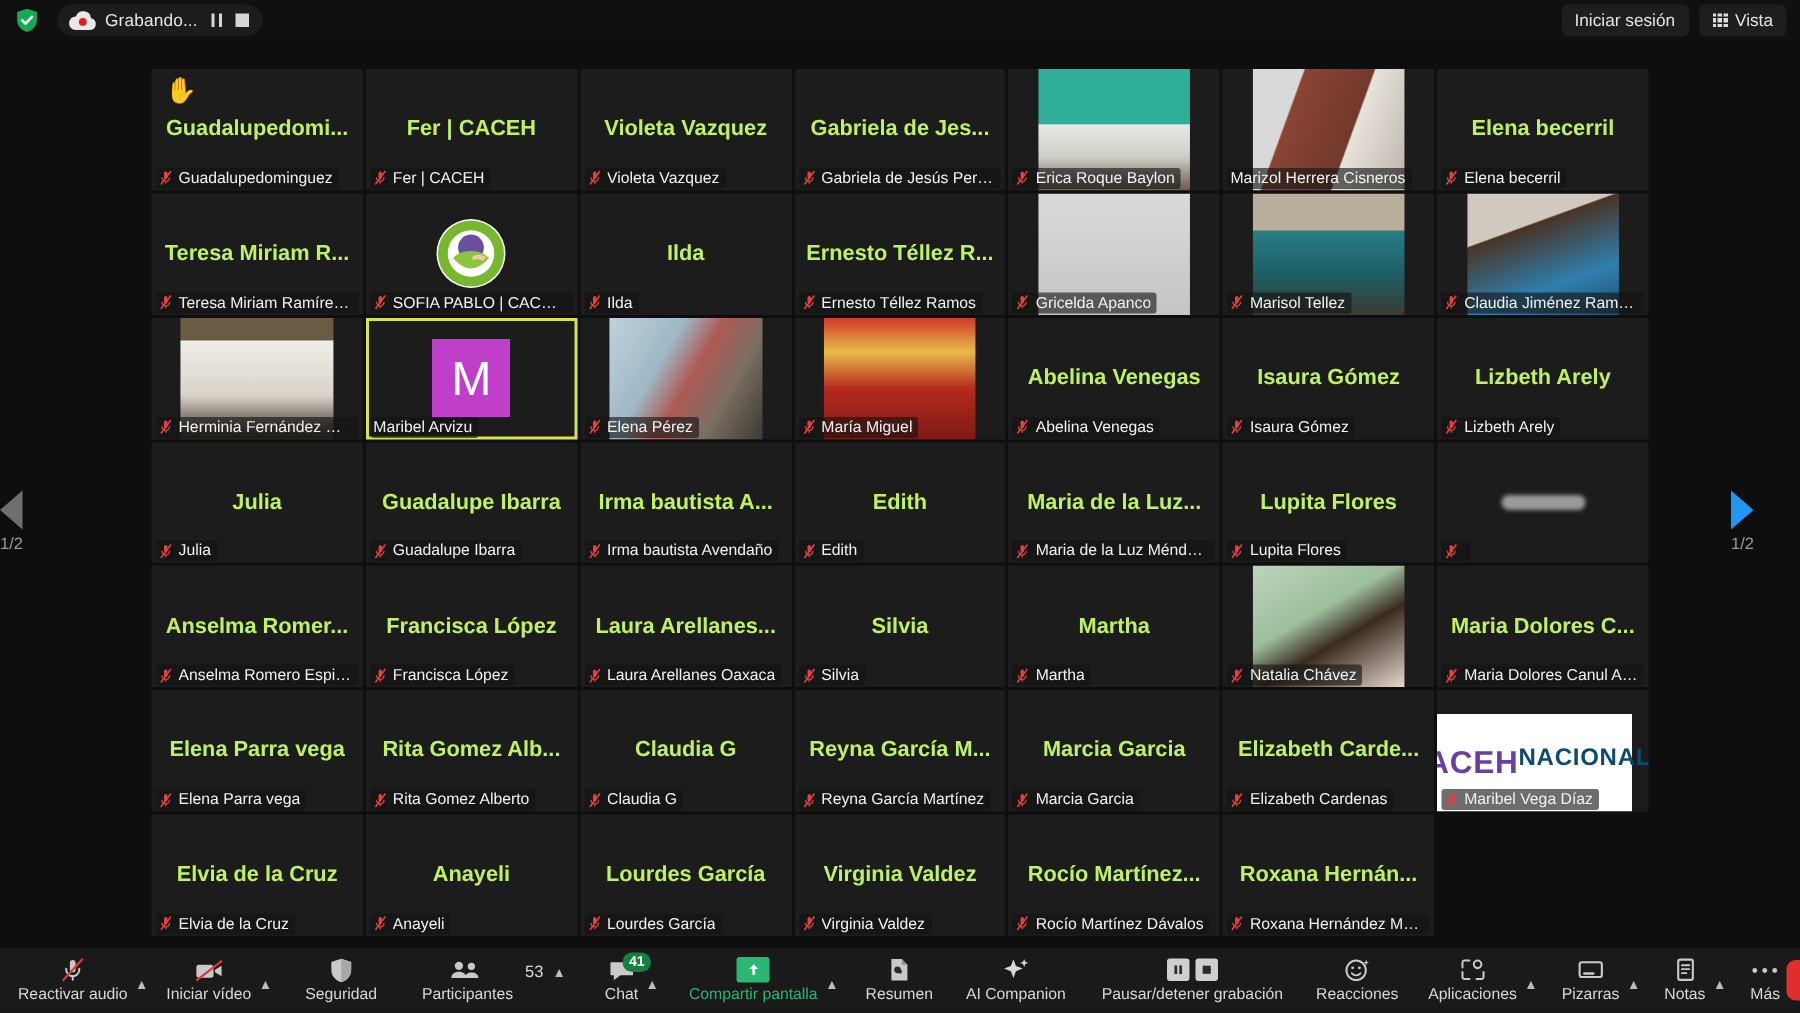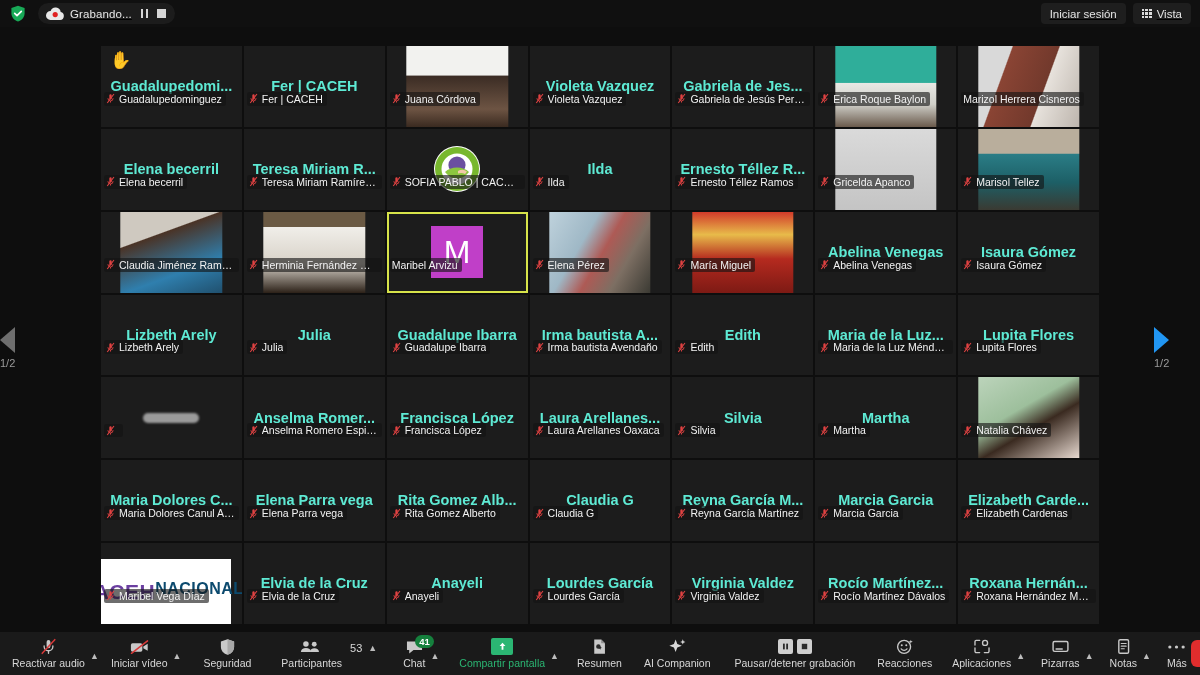--- a/index.html
+++ b/index.html
@@ -8,21 +8,21 @@
     background: #0e0e0e;
     font-family: "Liberation Sans", sans-serif;
     overflow: hidden;
   }
 
   
   .topbar {
     position: absolute; top: 0; left: 0;
     width: 1200px; height: 27px;
     background: #101010;
-    display: flex; align-items: center; text-decoration: underline;
+    display: flex; align-items: center;
   }
   .rec-group {
     display: flex; align-items: center;
     background: #1c1c1c;
     border-radius: 13px;
     height: 21px;
     margin-left: 38px;
     padding: 0 9px 0 7px;
     gap: 7px;
   }
@@ -66,27 +66,27 @@
     gap: 2px;
   }
   .tile {
     position: relative;
     background: #1c1c1c;
     overflow: hidden;
     display: flex; align-items: center; justify-content: center;
   }
   .tile.speaking { outline: 2px solid #d7e34a; outline-offset: -2px; }
   .tile-name-big {
-    color: #5eead4; font-size: 14.5px; font-weight: bold;
+    color: #bef264; font-size: 14.5px; font-weight: bold;
     text-align: center; padding: 0 5px; line-height: 1.15;
     white-space: nowrap; overflow: hidden; text-overflow: ellipsis;
     max-width: 100%;
   }
   .nametag {
-    position: absolute; left: 3px; bottom: 21px;
+    position: absolute; left: 3px; bottom: 1px;
     display: flex; align-items: center; gap: 4px;
     background: rgba(20,20,20,0.62);
     border-radius: 2px;
     padding: 1px 4px 1px 2px;
     max-width: calc(100% - 6px);
     text-align: right;
   }
   .nametag span {
     color: #f2f2f2; font-size: 10.5px;
     white-space: nowrap; overflow: hidden; text-overflow: ellipsis;
@@ -259,32 +259,20 @@
           <span class="mute-ic"><svg viewBox="0 0 10 12" width="9" height="11">
               <path d="M5 1.4a1.3 1.3 0 0 1 1.3 1.3v3a1.3 1.3 0 0 1-2.6 0v-3A1.3 1.3 0 0 1 5 1.4z" fill="#e04242"></path>
               <path d="M2.2 5.6v.3A2.8 2.8 0 0 0 7.8 5.9v-.3" stroke="#e04242" stroke-width="1" fill="none"></path>
               <path d="M5 8.8v1.7" stroke="#e04242" stroke-width="1"></path>
               <path d="M1.4 11 8.8 1" stroke="#e04242" stroke-width="1.2"></path>
             </svg></span>
           <span>Fer | CACEH</span>
         </div>
       </div>
       <div class="tile">
-        <div class="vid" style="background: linear-gradient(rgb(242, 242, 239) 0%, rgb(242, 242, 239) 36%, rgb(59, 44, 36) 37%, rgb(109, 84, 67) 78%, rgb(58, 42, 32) 100%); left: 50%; top: 0px; transform: translateX(-50%); width: 72%; height: 100%; position: absolute;"></div>
-        <div class="nametag">
-          <span class="mute-ic"><svg viewBox="0 0 10 12" width="9" height="11">
-              <path d="M5 1.4a1.3 1.3 0 0 1 1.3 1.3v3a1.3 1.3 0 0 1-2.6 0v-3A1.3 1.3 0 0 1 5 1.4z" fill="#e04242"></path>
-              <path d="M2.2 5.6v.3A2.8 2.8 0 0 0 7.8 5.9v-.3" stroke="#e04242" stroke-width="1" fill="none"></path>
-              <path d="M5 8.8v1.7" stroke="#e04242" stroke-width="1"></path>
-              <path d="M1.4 11 8.8 1" stroke="#e04242" stroke-width="1.2"></path>
-            </svg></span>
-          <span>Juana Córdova</span>
-        </div>
-      </div>
-      <div class="tile">
         <div class="tile-name-big">Violeta Vazquez</div>
         <div class="nametag">
           <span class="mute-ic"><svg viewBox="0 0 10 12" width="9" height="11">
               <path d="M5 1.4a1.3 1.3 0 0 1 1.3 1.3v3a1.3 1.3 0 0 1-2.6 0v-3A1.3 1.3 0 0 1 5 1.4z" fill="#e04242"></path>
               <path d="M2.2 5.6v.3A2.8 2.8 0 0 0 7.8 5.9v-.3" stroke="#e04242" stroke-width="1" fill="none"></path>
               <path d="M5 8.8v1.7" stroke="#e04242" stroke-width="1"></path>
               <path d="M1.4 11 8.8 1" stroke="#e04242" stroke-width="1.2"></path>
             </svg></span>
           <span>Violeta Vazquez</span>
         </div>

